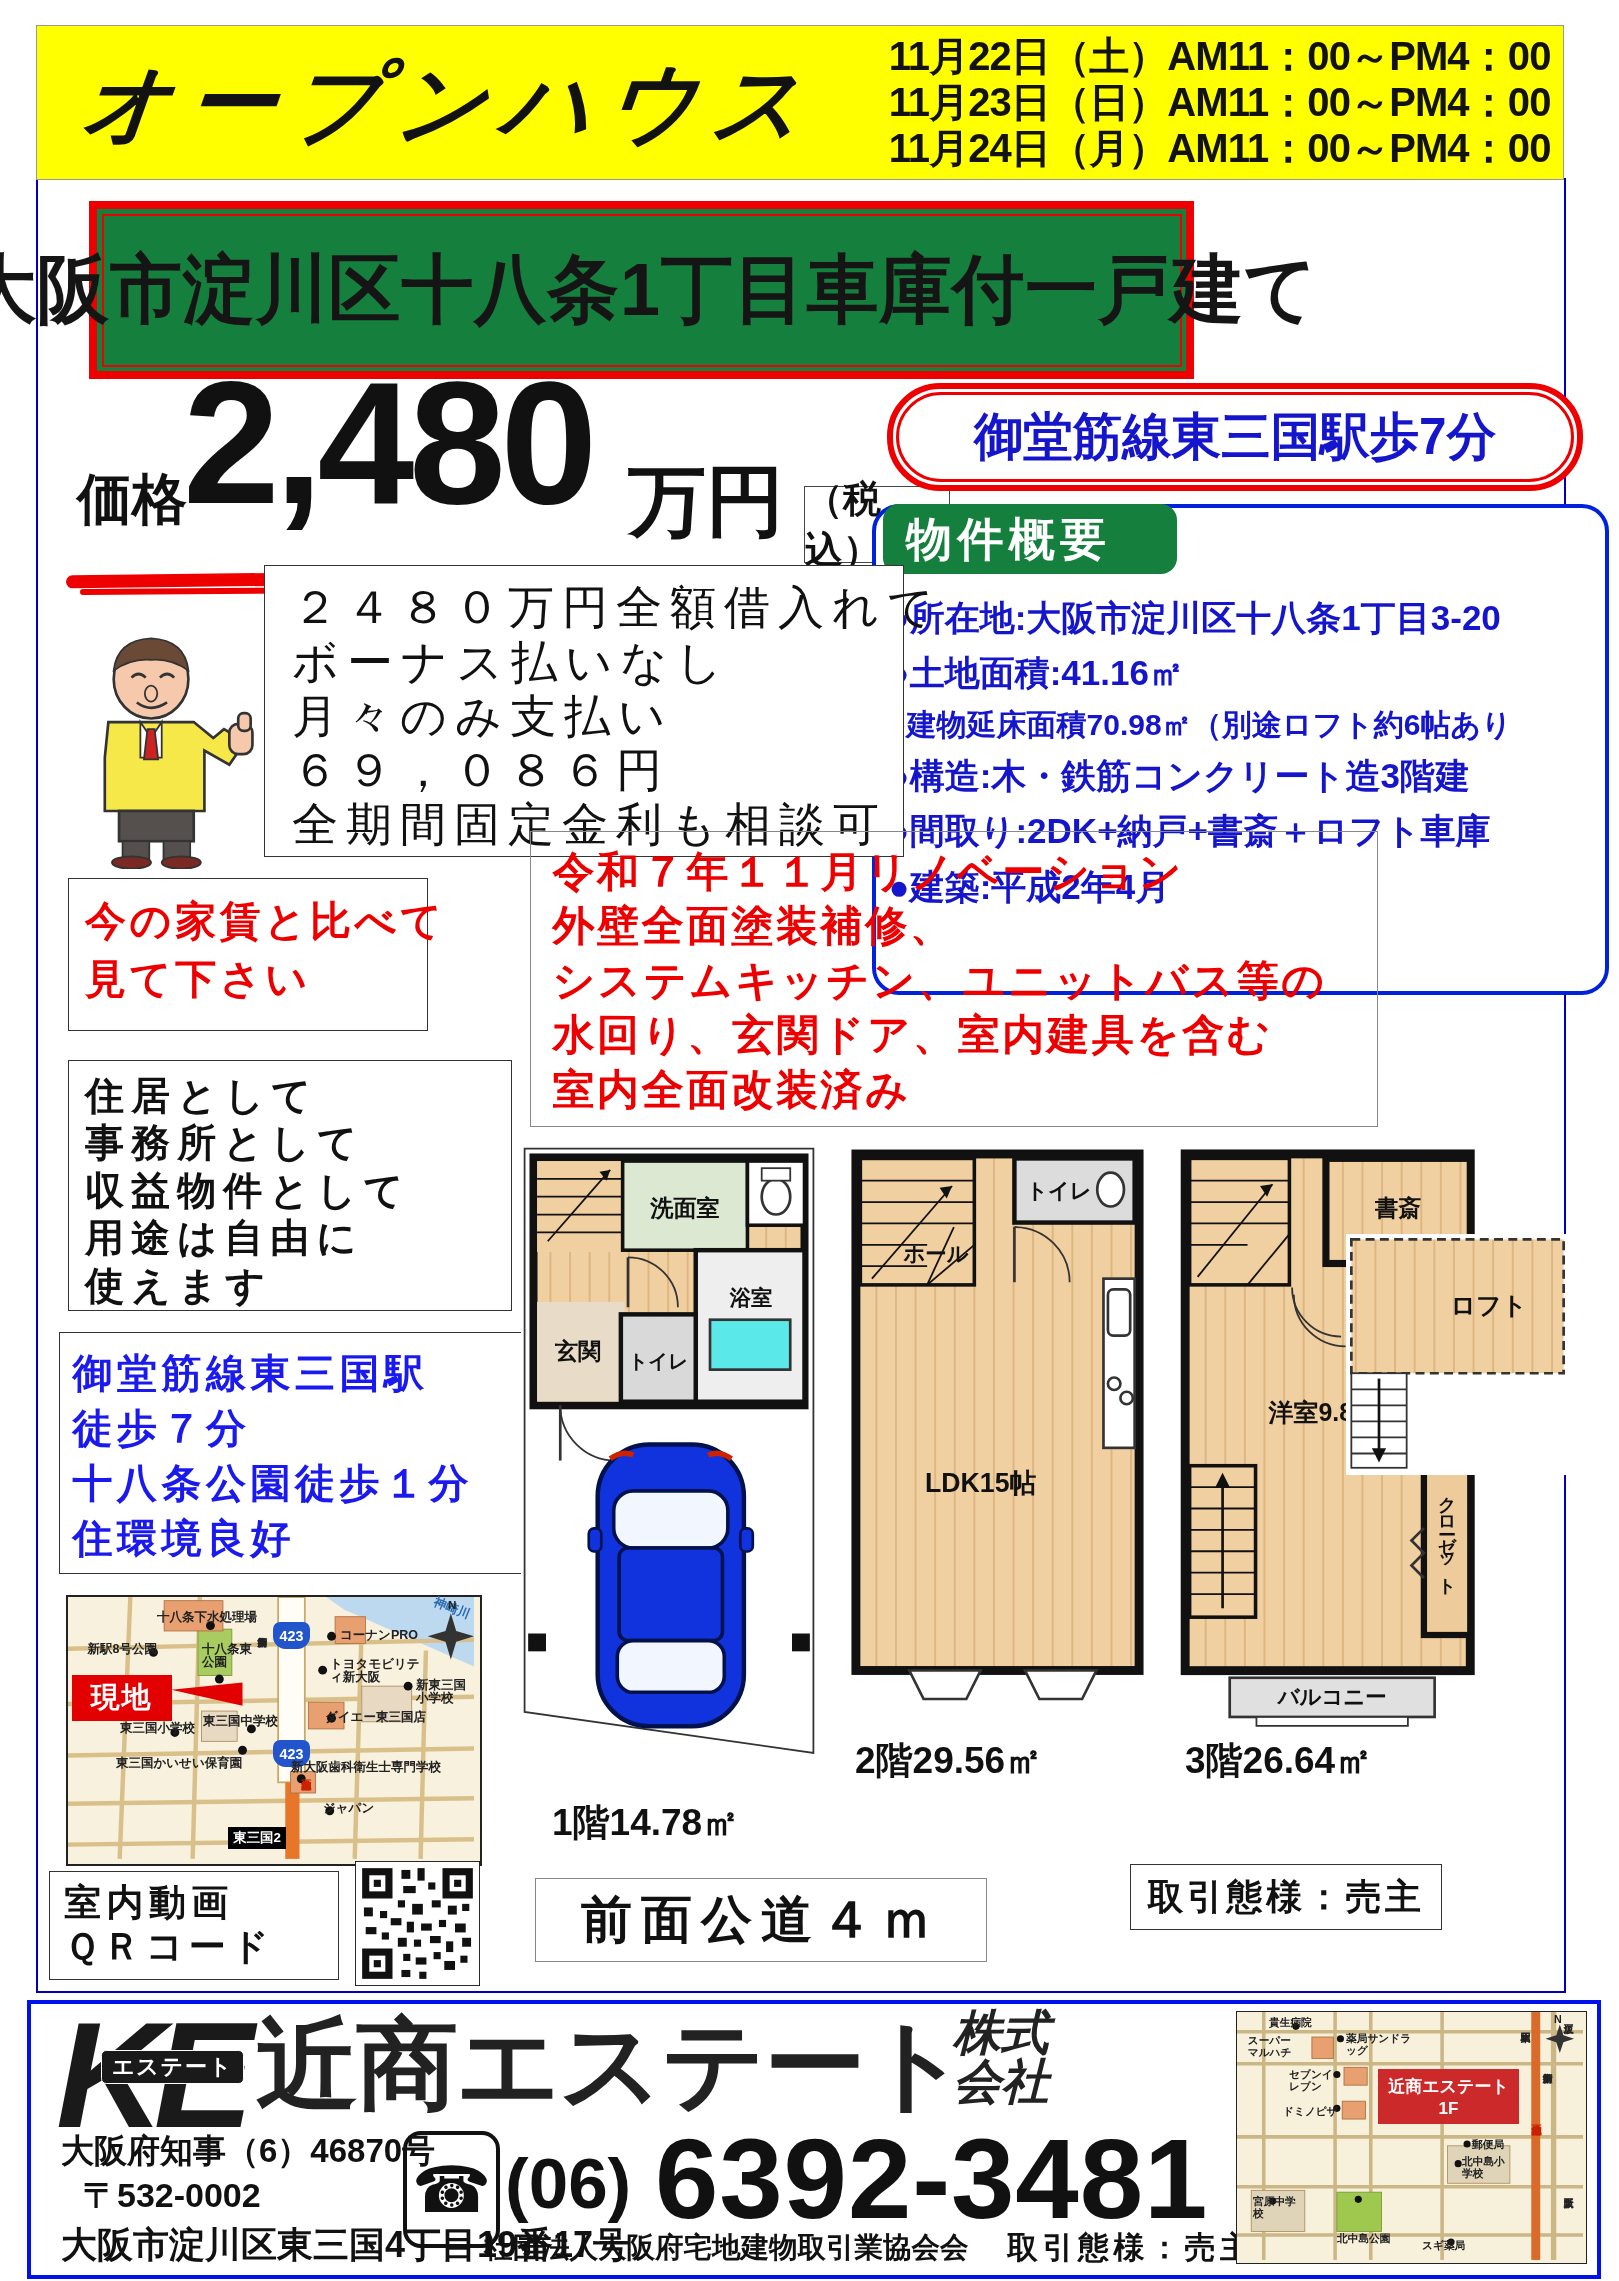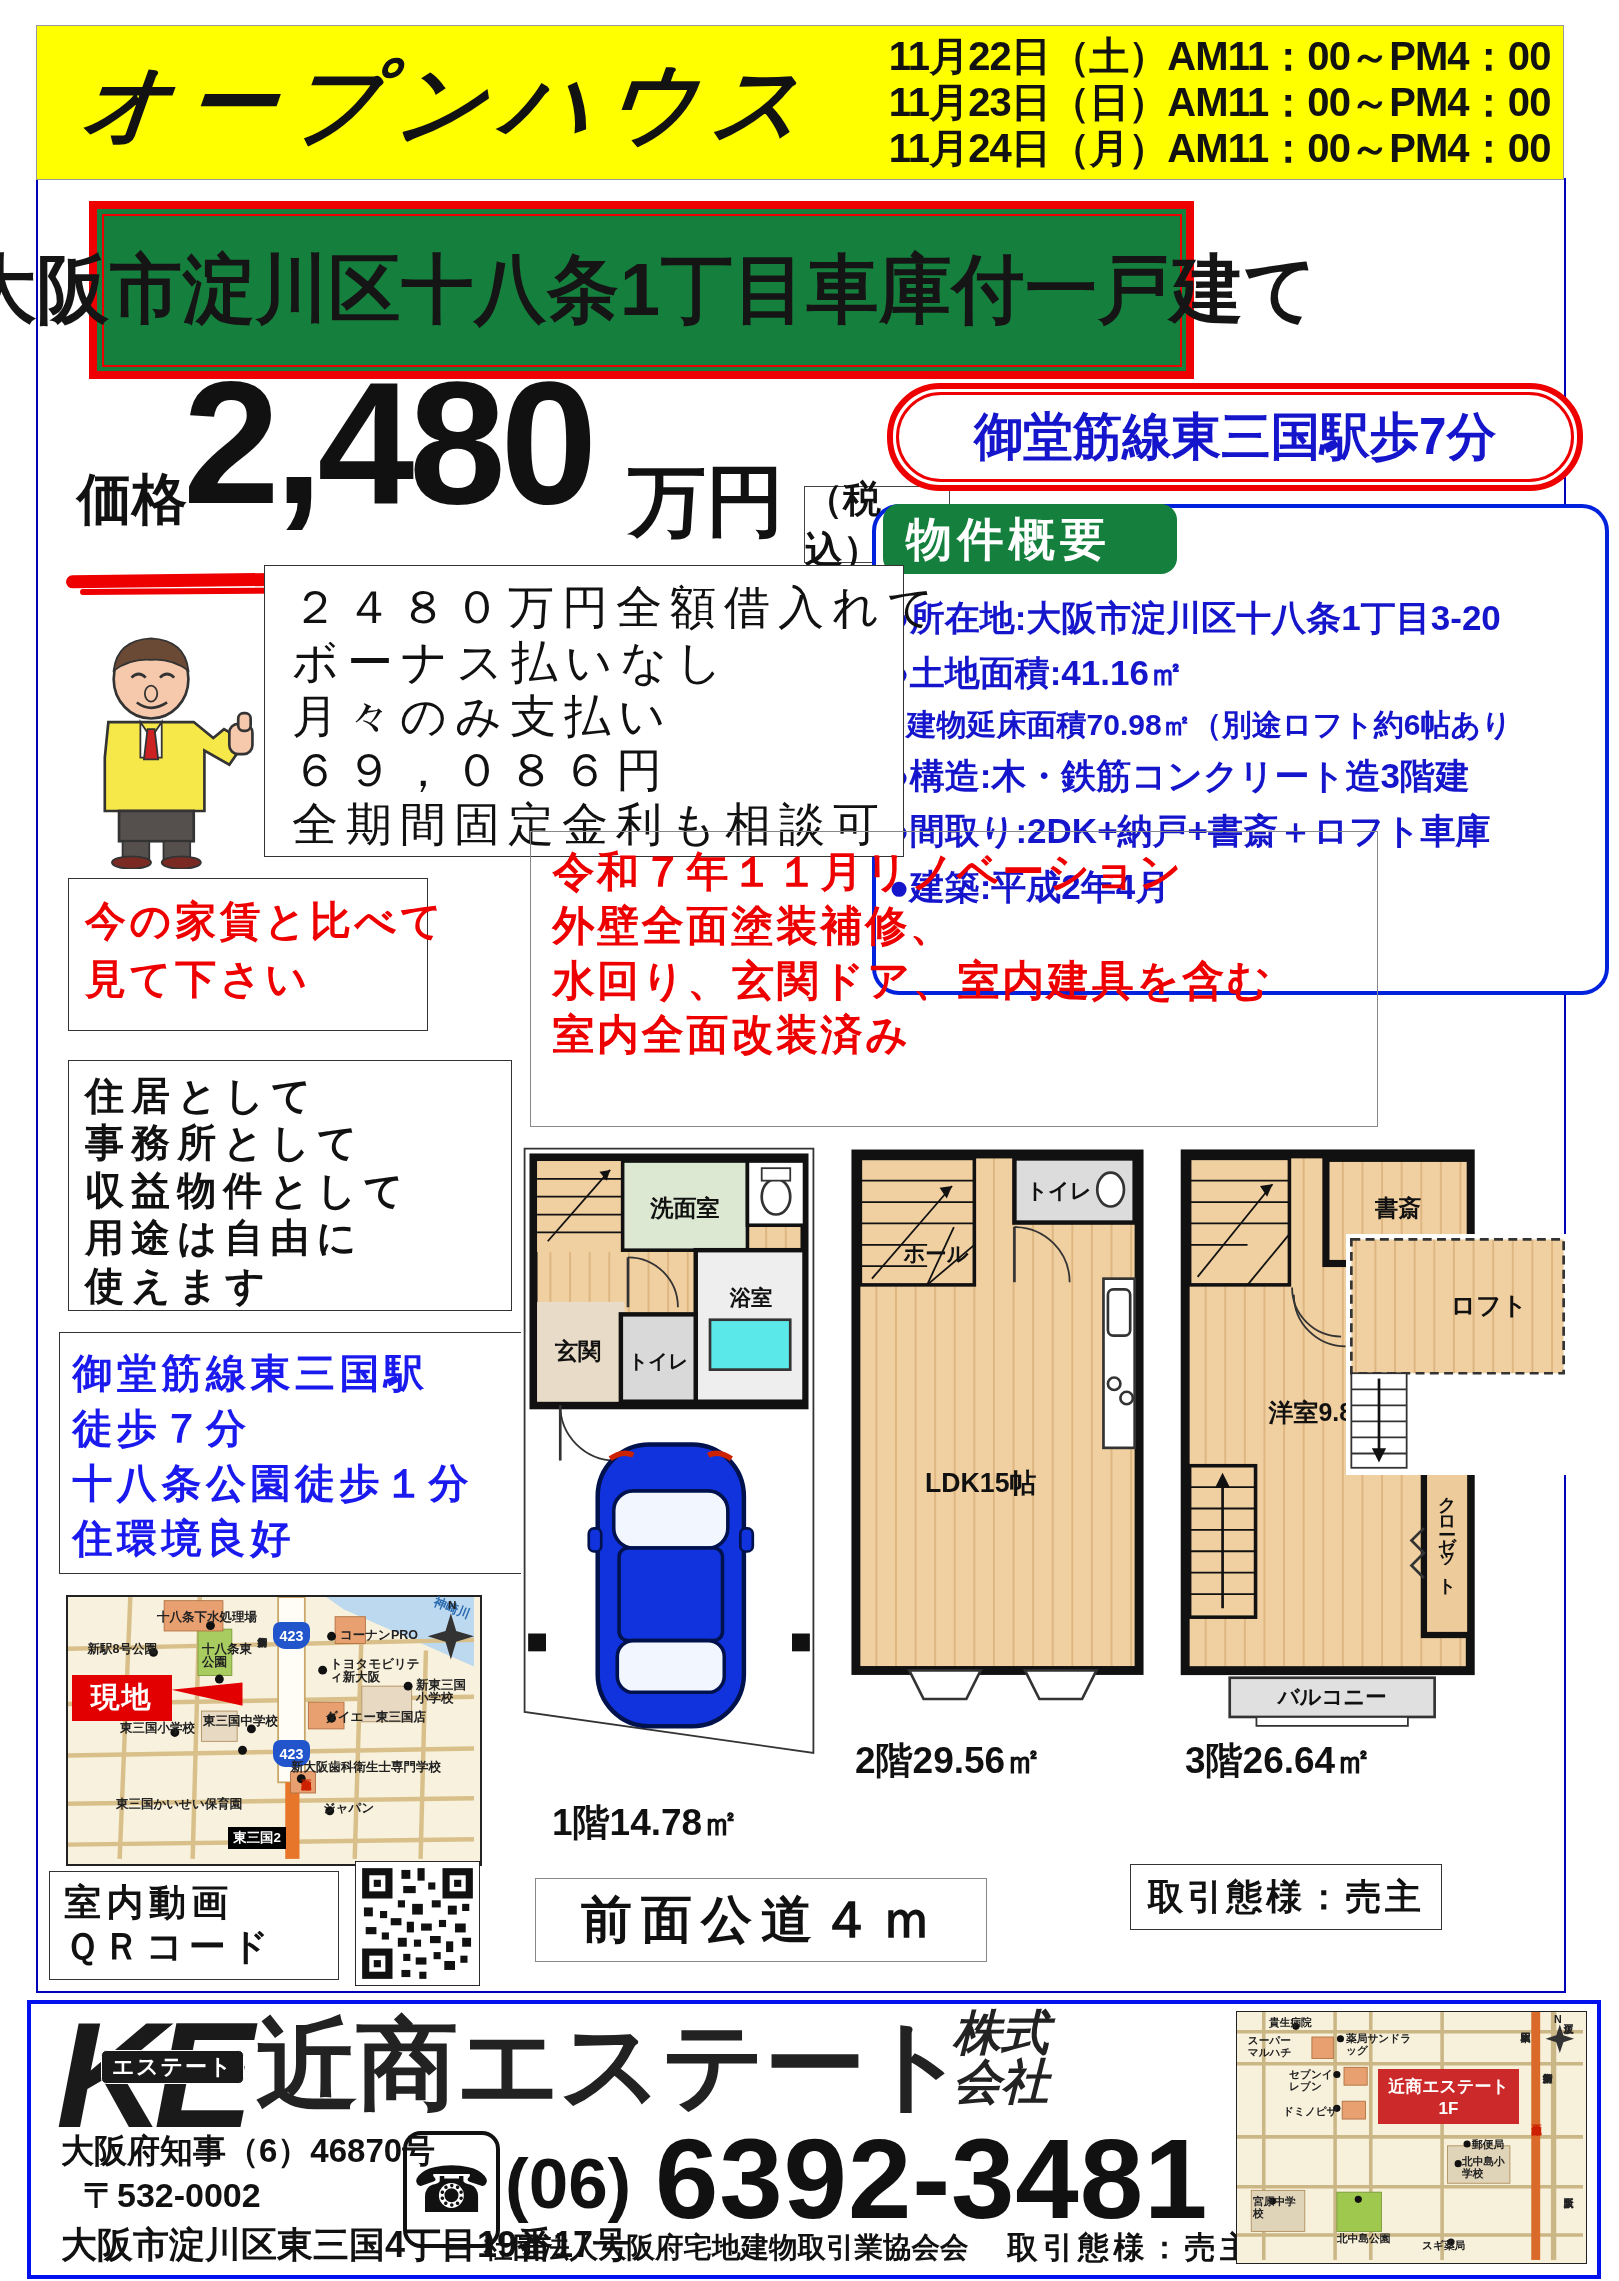--- a/index.html
+++ b/index.html
@@ -177,20 +177,21 @@
   <div class="abs access-box">
     <div>御堂筋線東三国駅</div>
     <div>徒歩７分</div>
     <div>十八条公園徒歩１分</div>
     <div>住環境良好</div>
   </div>
 
   <div class="abs reno-box">
       <div>令和７年１１月リノベーション</div>
       <div>外壁全面塗装補修、</div>
+      <div>システムキッチン、ユニットバス等の</div>
       <div>水回り、玄関ドア、室内建具を含む</div>
       <div>室内全面改装済み</div>
     </div>
 
   <div class="abs area-map">
     <svg width="406" height="262" viewBox="0 0 456 294" style="position:absolute;left:0;top:0;">
       <path d="M290,0 L456,0 L456,78 L310,14 Z" fill="#bcd9f0"></path>
       <g stroke="#d9c08a" stroke-width="5" fill="none">
         <line x1="0" y1="58" x2="456" y2="48"></line>
         <line x1="0" y1="120" x2="456" y2="112"></line>
@@ -232,21 +233,21 @@
     <div class="sign-box" style="left:160px;top:230px;">東三国2</div>
     <span class="map-label" style="left:89px;top:14.3px;">十八条下水処理場</span>
     <span class="map-label" style="left:19.6px;top:46px;">新駅8号公園</span>
     <span class="map-label" style="left:134px;top:46px;width:50px;white-space:normal;">十八条東公園</span>
     <span class="map-label" style="left:272px;top:32px;">コーナンPRO</span>
     <span class="map-label" style="left:262px;top:61px;width:98px;white-space:normal;">トヨタモビリティ新大阪</span>
     <span class="map-label" style="left:348px;top:82px;width:55px;white-space:normal;">新東三国小学校</span>
     <span class="map-label" style="left:257px;top:114px;">ダイエー東三国店</span>
     <span class="map-label" style="left:52px;top:125px;">東三国小学校</span>
     <span class="map-label" style="left:135px;top:118px;">東三国中学校</span>
-    <span class="map-label" style="left:48px;top:160px;margin-top:41px;">東三国かいせい保育園</span>
+    <span class="map-label" style="left:48px;top:160px;">東三国かいせい保育園</span>
     <span class="map-label" style="left:223px;top:164px;">新大阪歯科衛生士専門学校</span>
     <span class="map-label" style="left:255px;top:205px;">ジャパン</span>
     <span class="map-label" style="left:365px;top:5.3px;color:#2a6ab0;transform:rotate(22deg);">神崎川</span>
     <span class="map-label v-text" style="left:189px;top:32px;font-size:9.8px;">新御堂筋</span>
     <span class="map-label v-text" style="left:233px;top:175px;font-size:9.8px;color:#cc2200;">地下鉄御堂筋線</span>
     <span class="map-label" style="left:380px;top:1.8px;font-size:11.6px;">N</span>
   </div>
 
   <div class="abs qr-label-box">
     <div>室内動画</div>

